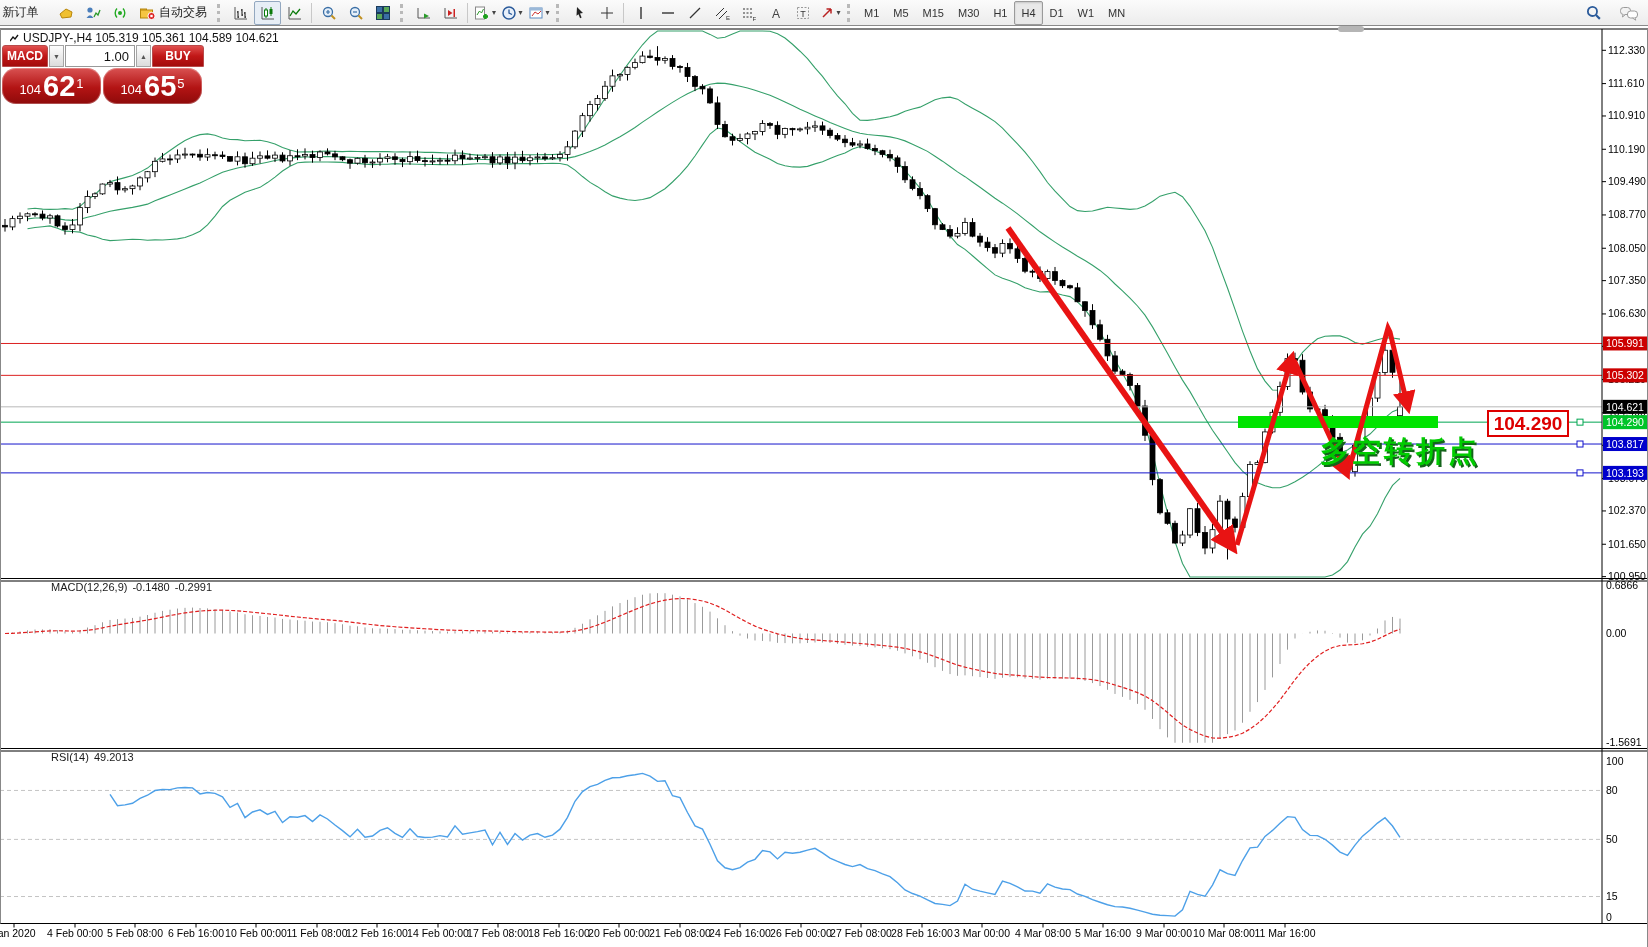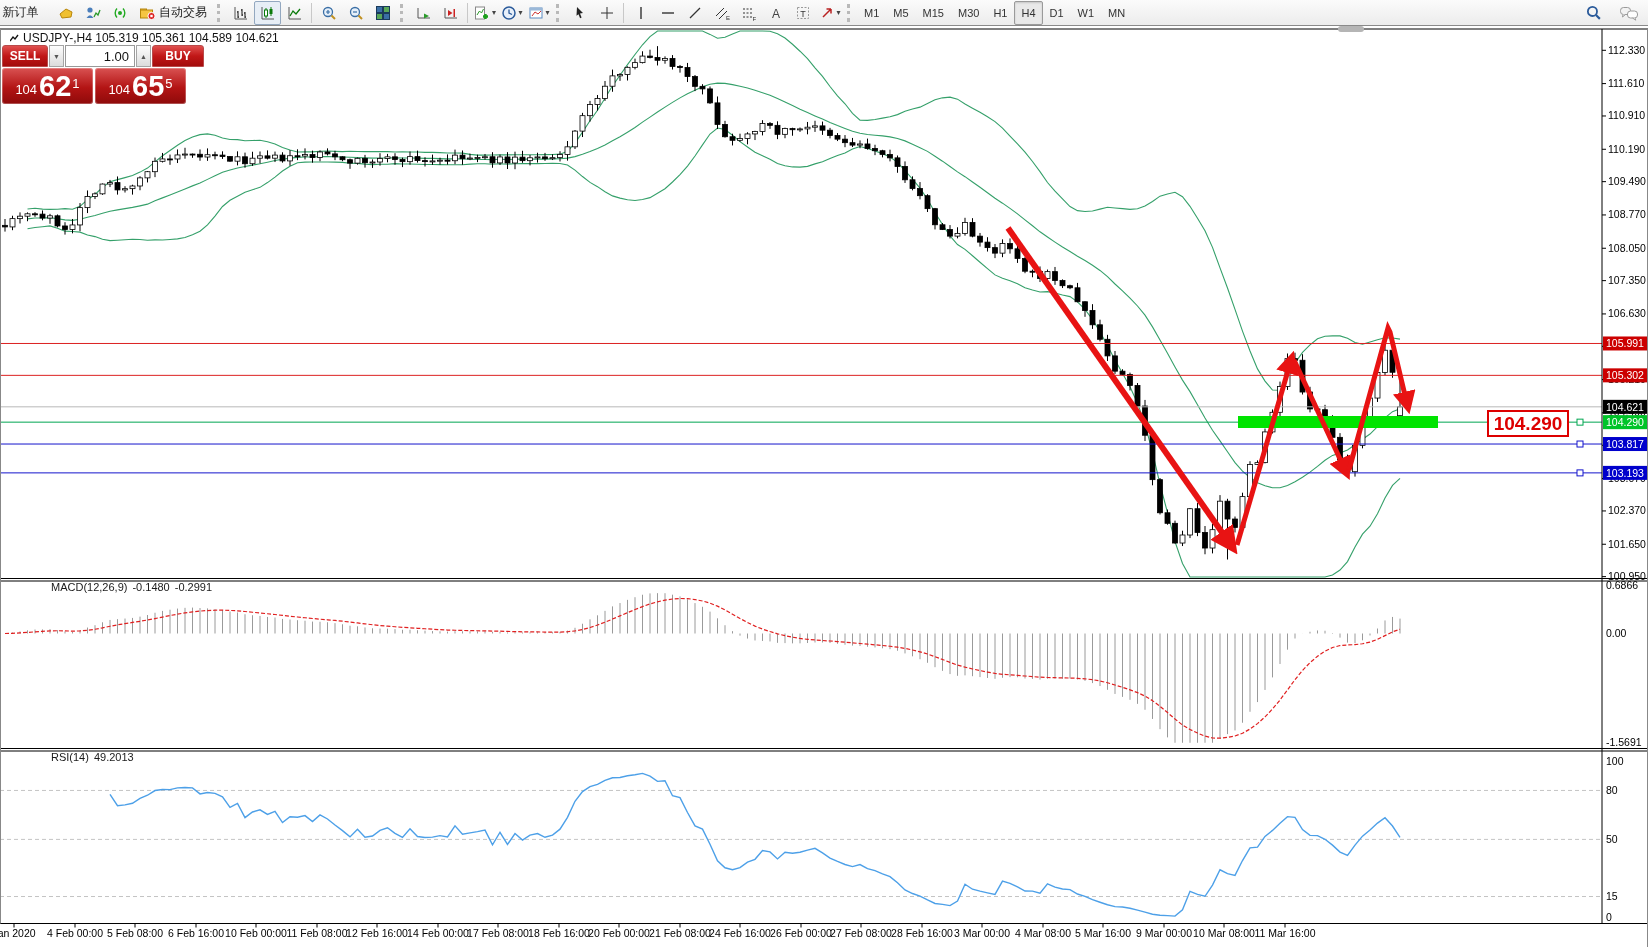--- a/index.html
+++ b/index.html
@@ -30,21 +30,21 @@
   #trade-panel{position:absolute;left:2px;top:45px;width:202px;}
   .tp-row1{display:flex;height:22px;gap:1px;}
   .tp-btn{flex:0 0 auto;display:flex;align-items:center;justify-content:center;color:#fff;font-size:12px;font-weight:bold;
     background:linear-gradient(#e0504f,#c11717 50%,#a30c0c);border:1px solid #b84a4a;border-radius:3px 3px 0 0;box-sizing:border-box;}
   .tp-sell{width:46px;} .tp-buy{width:52px;}
   .tp-spin{width:15px;background:linear-gradient(#fdfdfd,#dcdcdc);border:1px solid #a5a5a5;color:#555;font-size:7px;
     display:flex;align-items:center;justify-content:center;box-sizing:border-box;}
   .tp-vol{width:70px;background:#fff;border:1px solid #999;box-sizing:border-box;font-size:13px;color:#111;
     display:flex;align-items:center;justify-content:flex-end;padding-right:5px;}
   .tp-row2{display:flex;gap:2px;margin-top:1px;height:36px;}
-  .tp-price{width:91px;color:#fff;background:linear-gradient(#d95252,#b31414 55%,#8e0a0a);border-radius:3px;
+  .tp-price{width:99px;color:#fff;background:linear-gradient(#d95252,#b31414 55%,#8e0a0a);border-radius:14px;
     display:flex;align-items:flex-end;justify-content:center;padding-bottom:3px;box-shadow:inset 0 0 0 1px rgba(255,255,255,.28);box-sizing:border-box;}
   .tp-price .pre{font-size:13px;margin-right:2px;line-height:1.6;}
   .tp-price .big{font-size:29px;font-weight:bold;line-height:.95;}
   .tp-price .sup{font-size:13px;position:relative;top:-10px;margin-left:1px;}
   
   .ind-label{position:absolute;left:3px;font-size:11px;color:#1a1a1a;padding-left:48px;}
   .ind-label span{margin-right:5px;}
   
   #level-box{position:absolute;left:1487px;top:410px;width:78px;height:23px;border:2px solid #dd0000;background:#fff;
     color:#dd0000;font-size:19px;font-weight:bold;display:flex;align-items:center;justify-content:center;}
@@ -987,21 +987,21 @@
   <div id="chart-title">
     <svg width="9" height="9" viewBox="0 0 9 9">
         <polyline points="0,7 3,3 5,5 8,1" fill="none" stroke="#111" stroke-width="1.3"></polyline>
       </svg>
     <span>USDJPY-,H4  105.319 105.361 104.589 104.621</span>
   </div>
   <div id="scroll-thumb"></div>
 
   <div id="trade-panel">
     <div class="tp-row1">
-      <div class="tp-btn tp-sell">SELL</div>
+      <div class="tp-btn tp-sell">MACD</div>
       <div class="tp-spin">▼</div>
       <div class="tp-vol">1.00</div>
       <div class="tp-spin">▲</div>
       <div class="tp-btn tp-buy">BUY</div>
     </div>
     <div class="tp-row2">
       <div class="tp-price">
         <span class="pre">104</span>
           <span class="big">62</span>
           <span class="sup">1</span>
@@ -1015,13 +1015,14 @@
   </div>
 
   <div class="ind-label" style="top:581px;">
     <span>MACD(12,26,9)</span><span>-0.1480</span><span>-0.2991</span>
   </div>
   <div class="ind-label" style="top:751px;">
     <span>RSI(14)</span><span>49.2013</span>
   </div>
 
   <div id="level-box">104.290</div>
+  <div id="cn-note">多空转折点</div>
 </div>
 
 </body></html>

